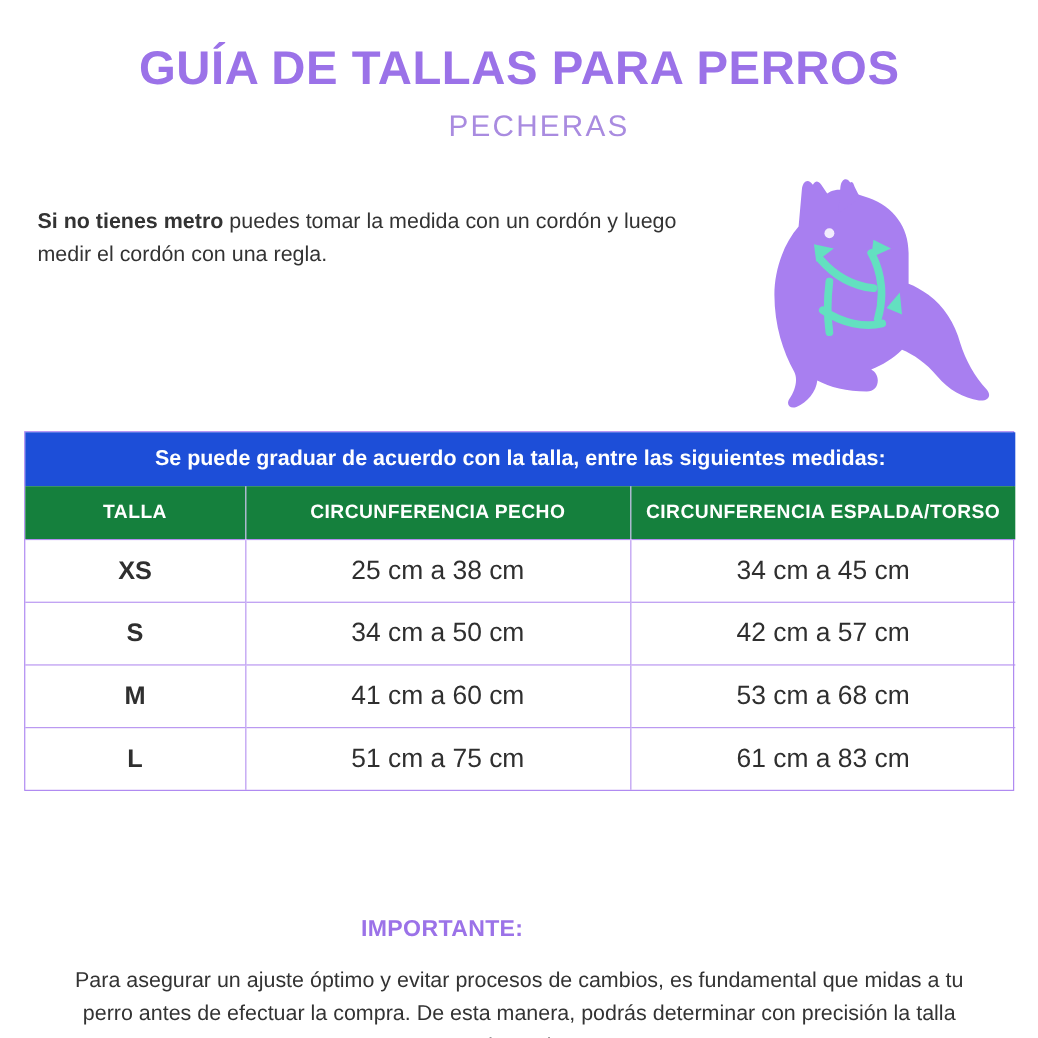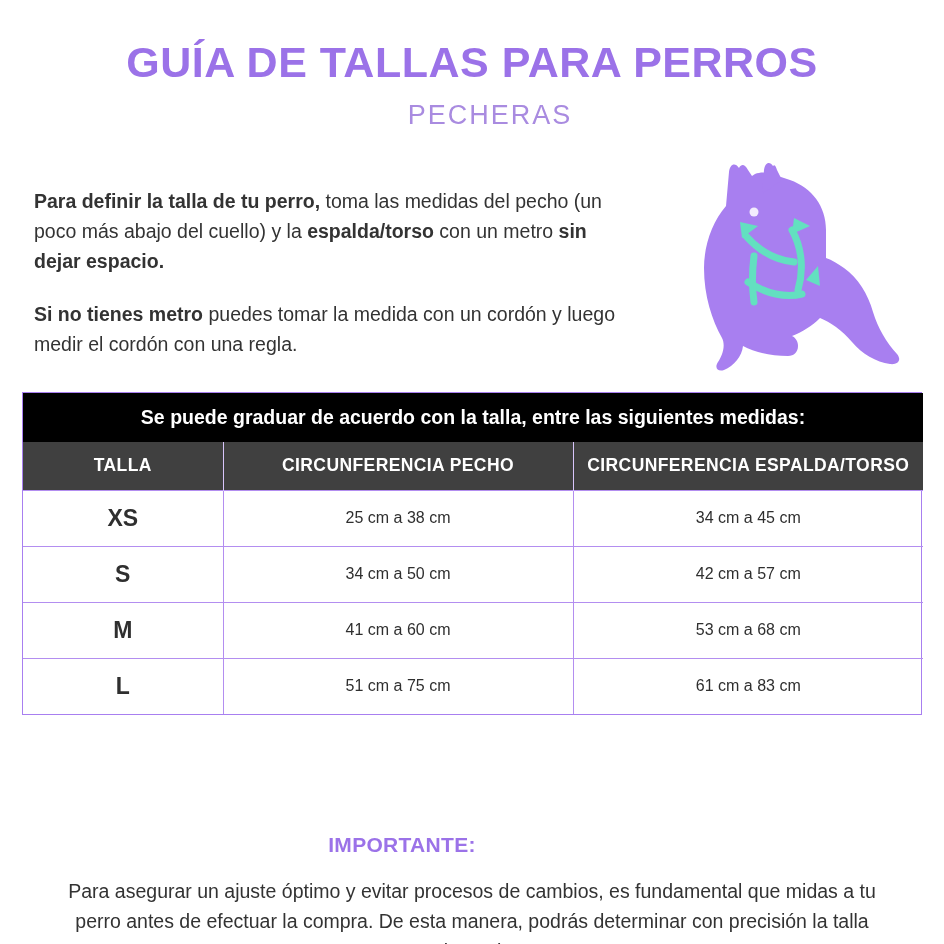--- a/index.html
+++ b/index.html
@@ -75,47 +75,47 @@
     width: 900px;
     border: 1px solid #a87ff0;
     box-sizing: border-box;
   }
   table {
     border-collapse: collapse;
     width: 100%;
     table-layout: fixed;
   }
   .banner td {
-    background: #000000;
+    background: #1d4ed8;
     color: #ffffff;
     font-size: 19.5px;
     font-weight: bold;
     text-align: center;
     padding: 13px 6px;
     border: none;
   }
   .colhead td {
-    background: #404040;
+    background: #15803d;
     color: #ffffff;
     font-size: 17.5px;
     font-weight: bold;
     text-align: center;
     letter-spacing: 0.4px;
     padding: 13px 6px;
     border: none;
     line-height: 1.25;
   }
   .colhead td.sep {
     border-left: 1px solid #d8c5fb;
   }
   tbody td {
     border-top: 1px solid #b38ef0;
     border-left: 1px solid #b38ef0;
     text-align: center;
-    font-size: 16px;
+    font-size: 24px;
     color: #2f2f2f;
     padding: 14px 6px;
   }
   tbody td:first-child {
     border-left: none;
     font-weight: bold;
     font-size: 23px;
   }
   col.c1 { width: 200px; }
   col.c2 { width: 350px; }
@@ -146,23 +146,20 @@
 </style>
 </head>
 <body>
 
 <div class="page">
 
   <h1 class="title">GUÍA DE TALLAS PARA PERROS</h1>
   <div class="subtitle">PECHERAS</div>
 
   <div class="intro">
-    <p>
-      <b>Para definir la talla de  tu perro,</b><span> toma las medidas del pecho (un poco más abajo del cuello) y la </span><b>espalda/torso</b><span> con un metro </span><b>sin dejar espacio.</b>
-    </p>
     <p>
       <b>Si no tienes metro</b><span> puedes tomar la medida con un cordón y luego medir el cordón con una regla.</span>
     </p>
   </div>
 
   <div class="dog-art">
     <svg viewBox="0 0 280 220" width="280" height="220" xmlns="http://www.w3.org/2000/svg" aria-hidden="true">
       <g>
         <path fill="#a87ff0" d="M97,8 C93,2 88,4 87,12 L84,46 C70,62 62,86 62,108 C62,136 70,160 80,178
           C84,186 80,196 76,202 C72,208 76,212 82,210 C92,206 100,196 101,186

